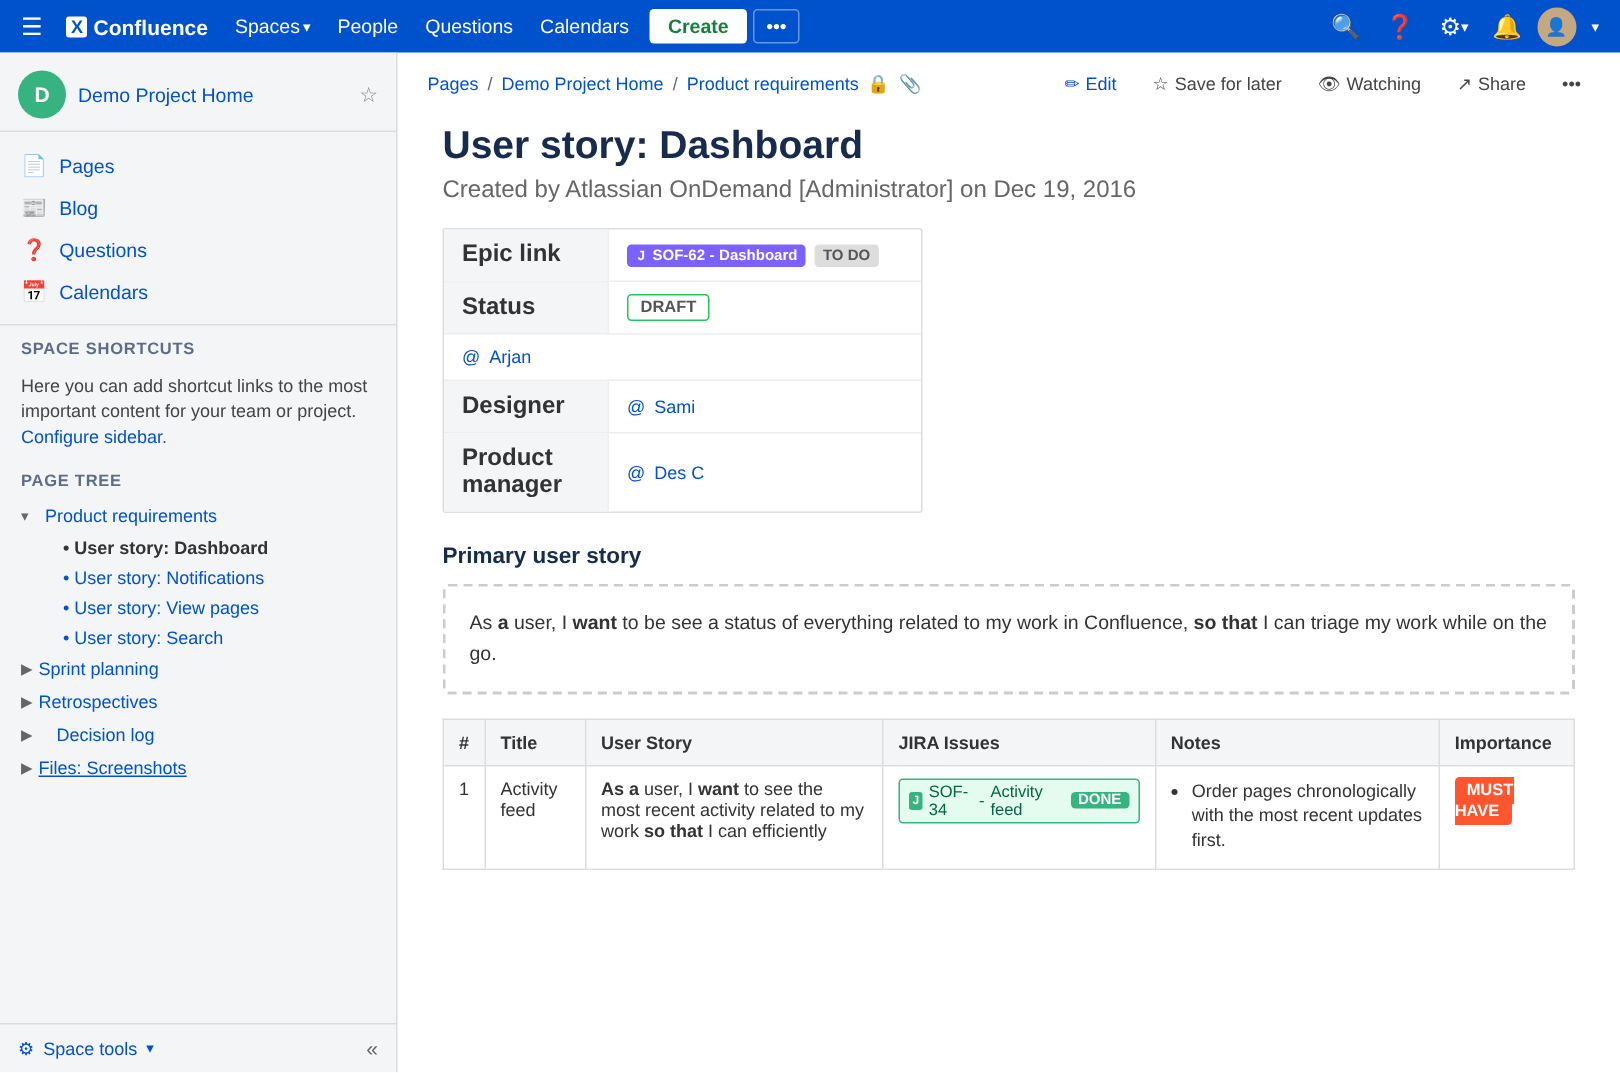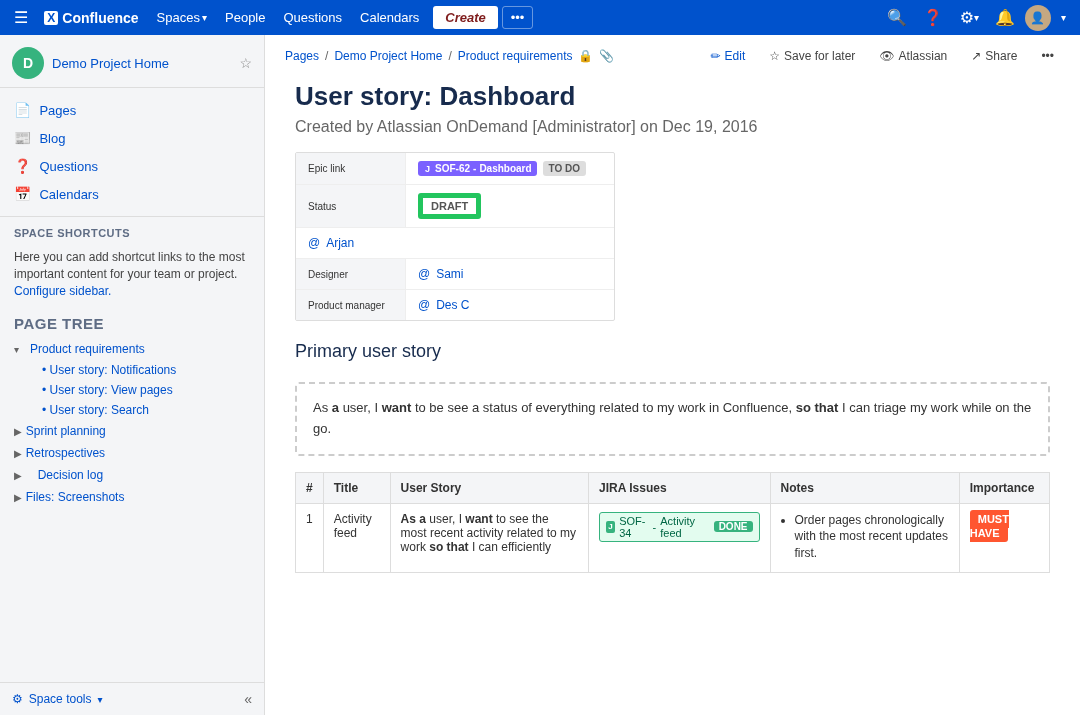--- a/index.html
+++ b/index.html
@@ -12,21 +12,21 @@
       display: flex;
       align-items: center;
       padding: 0 8px;
       flex-shrink: 0;
     }
     .top-nav-left { display: flex; align-items: center; gap: 2px; }
     .hamburger-icon { color: #fff; font-size: 16px; padding: 4px 6px; cursor: pointer; }
     .confluence-logo { display: flex; align-items: center; gap: 4px; color: #fff; font-size: 14px; font-weight: bold; padding: 0 8px; cursor: pointer; }
     .confluence-logo .logo-x { background: #fff; color: #0052CC; border-radius: 2px; padding: 0 3px; font-weight: bold; font-size: 12px; }
     .nav-link { color: #fff; padding: 4px 8px; font-size: 13px; cursor: pointer; display: flex; align-items: center; gap: 2px; }
-    .nav-create-btn { background: #fff; color: #7f1d1d; border: none; border-radius: 3px; padding: 4px 12px; font-size: 13px; font-weight: bold; cursor: pointer; margin-left: 4px; font-style: italic; }
+    .nav-create-btn { background: #fff; color: #15803d; border: none; border-radius: 3px; padding: 4px 12px; font-size: 13px; font-weight: bold; cursor: pointer; margin-left: 4px; }
     .nav-more-btn { background: transparent; border: 1px solid rgba(255,255,255,0.4); color: #fff; border-radius: 3px; padding: 3px 8px; font-size: 13px; cursor: pointer; margin-left: 2px; }
     .top-nav-right { margin-left: auto; display: flex; align-items: center; gap: 4px; }
     .nav-icon-btn { color: #fff; background: transparent; border: none; padding: 4px 6px; cursor: pointer; font-size: 16px; display: flex; align-items: center; }
     .avatar { width: 26px; height: 26px; border-radius: 50%; background: #c7a17a; display: flex; align-items: center; justify-content: center; overflow: hidden; cursor: pointer; }
 
     
     .main-layout { display: flex; flex: 1; overflow: hidden; }
 
     
     .sidebar {
@@ -50,21 +50,21 @@
     .star-icon { color: #888; cursor: pointer; font-size: 14px; }
 
     .sidebar-nav { padding: 8px 0; border-bottom: 1px solid #ddd; }
     .sidebar-nav-item { display: flex; align-items: center; gap: 8px; padding: 6px 14px; font-size: 13px; color: #0052CC; cursor: pointer; }
     .sidebar-nav-item .nav-icon { font-size: 14px; color: #666; }
 
     .sidebar-section-label { font-size: 11px; font-weight: bold; color: #5e6c84; padding: 10px 14px 4px 14px; text-transform: uppercase; letter-spacing: 0.5px; }
     .sidebar-shortcut-text { font-size: 12px; color: #444; padding: 6px 14px; line-height: 1.4; }
     .sidebar-shortcut-text a { color: #0052CC; cursor: pointer; }
 
-    .sidebar-section-label2 { font-size: 15px; font-weight: bold; color: #5e6c84; padding: 10px 14px 4px 14px; text-transform: uppercase; letter-spacing: 0.5px; }
+    .sidebar-section-label2 { font-size: 11px; font-weight: bold; color: #5e6c84; padding: 10px 14px 4px 14px; text-transform: uppercase; letter-spacing: 0.5px; }
     .page-tree { padding: 2px 0; }
     .tree-item { display: flex; align-items: center; gap: 4px; padding: 4px 14px; font-size: 12px; cursor: pointer; }
     .tree-item .expand-icon { color: #666; font-size: 10px; width: 12px; }
     .tree-item-link { color: #0052CC; }
     .tree-child { padding-left: 28px; font-size: 12px; }
     .tree-child-item { padding: 3px 14px; cursor: pointer; }
     .tree-child-item.active { font-weight: bold; color: #333; }
     .tree-top-level { display: flex; align-items: center; gap: 4px; padding: 4px 14px; font-size: 12px; cursor: pointer; }
     .tree-top-level .expand-icon { color: #666; font-size: 10px; }
     .tree-top-level a { color: #0052CC; }
@@ -88,32 +88,32 @@
 
     
     .page-content { padding: 10px 30px 20px 30px; }
     .page-title { font-size: 26px; font-weight: bold; color: #172B4D; margin-bottom: 6px; }
     .page-meta { font-size: 16px; color: #666; margin-bottom: 16px; }
 
     
     .info-table { border: 1px solid #ddd; border-radius: 2px; margin-bottom: 20px; width: 320px; }
     .info-row { display: flex; border-bottom: 1px solid #eee; }
     .info-row:last-child { border-bottom: none; }
-    .info-label { background: #f4f5f7; padding: 8px 12px; font-size: 10px; font-weight: normal; color: #333; width: 110px; flex-shrink: 0; border-right: 1px solid #eee; display: flex; align-items: center; }
+    .info-label { background: #f4f5f7; padding: 8px 12px; font-size: 16px; font-weight: bold; color: #333; width: 110px; flex-shrink: 0; border-right: 1px solid #eee; display: flex; align-items: center; }
     .info-value { padding: 8px 12px; font-size: 12px; display: flex; align-items: center; gap: 6px; }
 
     .epic-badge { background: #7B61FF; color: #fff; border-radius: 3px; padding: 2px 5px; font-size: 10px; font-weight: bold; display: inline-flex; align-items: center; gap: 3px; }
     .epic-badge .jira-icon { font-size: 9px; }
     .todo-badge { background: #ddd; color: #555; border-radius: 3px; padding: 2px 6px; font-size: 10px; font-weight: bold; text-transform: uppercase; }
-    .draft-badge { background: #fff; color: #555; border: 5px solid #22c55e; border-radius: 3px; padding: 2px 8px; font-size: 11px; font-weight: bold; }
+    .draft-badge { background: #fff; color: #555; border: 1px solid #22c55e; border-radius: 3px; padding: 2px 8px; font-size: 11px; font-weight: bold; }
     .user-mention { color: #0052CC; font-size: 12px; }
     .at-sign { color: #0052CC; }
 
     
-    .section-title { font-size: 18px; font-weight: normal; color: #172B4D; margin: 16px 0 20px 0; }
+    .section-title { font-size: 15px; font-weight: bold; color: #172B4D; margin: 16px 0 10px 0; }
     .user-story-box { border: 2px dashed #ccc; border-radius: 4px; padding: 14px 16px; margin-bottom: 16px; font-size: 13px; line-height: 1.6; color: #333; }
 
     
     .req-section-title { font-size: 18px; font-weight: bold; color: #172B4D; margin: 0 0 10px 0; }
     .req-table { width: 100%; border-collapse: collapse; border: 1px solid #ddd; }
     .req-table th { background: #f4f5f7; padding: 8px 10px; font-size: 12px; font-weight: bold; color: #333; text-align: left; border: 1px solid #ddd; }
     .req-table td { padding: 8px 10px; font-size: 12px; border: 1px solid #ddd; vertical-align: top; }
     .req-num { text-align: center; }
     .jira-tag { display: inline-flex; align-items: center; gap: 4px; background: #e3fcef; border: 1px solid #36B37E; border-radius: 3px; padding: 2px 6px; font-size: 11px; color: #006644; }
     .jira-tag .jira-icon-sm { width: 12px; height: 12px; background: #36B37E; border-radius: 2px; display: inline-flex; align-items: center; justify-content: center; color: #fff; font-size: 8px; font-weight: bold; }
@@ -187,20 +187,21 @@
 
     <div>
       <div class="sidebar-section-label2">PAGE TREE</div>
       <div class="page-tree">
 
         <div class="tree-item">
           <span class="expand-icon">▾</span>
           <span class="tree-item-link">Product requirements</span>
         </div>
         <div class="tree-child">
+          <div class="tree-child-item active" style="padding: 3px 14px; color:#333; font-weight:bold;">• User story: Dashboard</div>
           <div class="tree-child-item" style="padding: 3px 14px; color:#0052CC;">• User story: Notifications</div>
           <div class="tree-child-item" style="padding: 3px 14px; color:#0052CC;">• User story: View pages</div>
           <div class="tree-child-item" style="padding: 3px 14px; color:#0052CC;">• User story: Search</div>
         </div>
 
         <div class="tree-top-level">
           <span class="expand-icon">▶</span>
           <a style="color:#0052CC;">Sprint planning</a>
         </div>
 
@@ -209,21 +210,21 @@
           <a style="color:#0052CC;">Retrospectives</a>
         </div>
 
         <div class="tree-top-level">
           <span class="expand-icon">▶</span>
           <a style="color:#0052CC;padding-left:12px;">Decision log</a>
         </div>
 
         <div class="tree-top-level">
           <span class="expand-icon">▶</span>
-          <a style="color:#0052CC;">Files: Screenshots</a>
+          <a style="color:#0052CC;text-decoration:underline;">Files: Screenshots</a>
         </div>
       </div>
     </div>
 
     <div class="sidebar-bottom">
       <div class="space-tools-btn">
         <span>⚙</span>
         <span>Space tools</span>
         <span style="font-size:10px">▾</span>
       </div>
@@ -247,21 +248,21 @@
         <button class="action-btn edit-btn">
           <span>✏</span>
           <span>Edit</span>
         </button>
         <button class="action-btn">
           <span>☆</span>
           <span>Save for later</span>
         </button>
         <button class="action-btn">
           <span>👁</span>
-          <span>Atlassian</span>
+          <span>Watching</span>
         </button>
         <button class="action-btn">
           <span>↗</span>
           <span>Share</span>
         </button>
         <button class="action-btn">
           <span>•••</span>
         </button>
       </div>
     </div>

